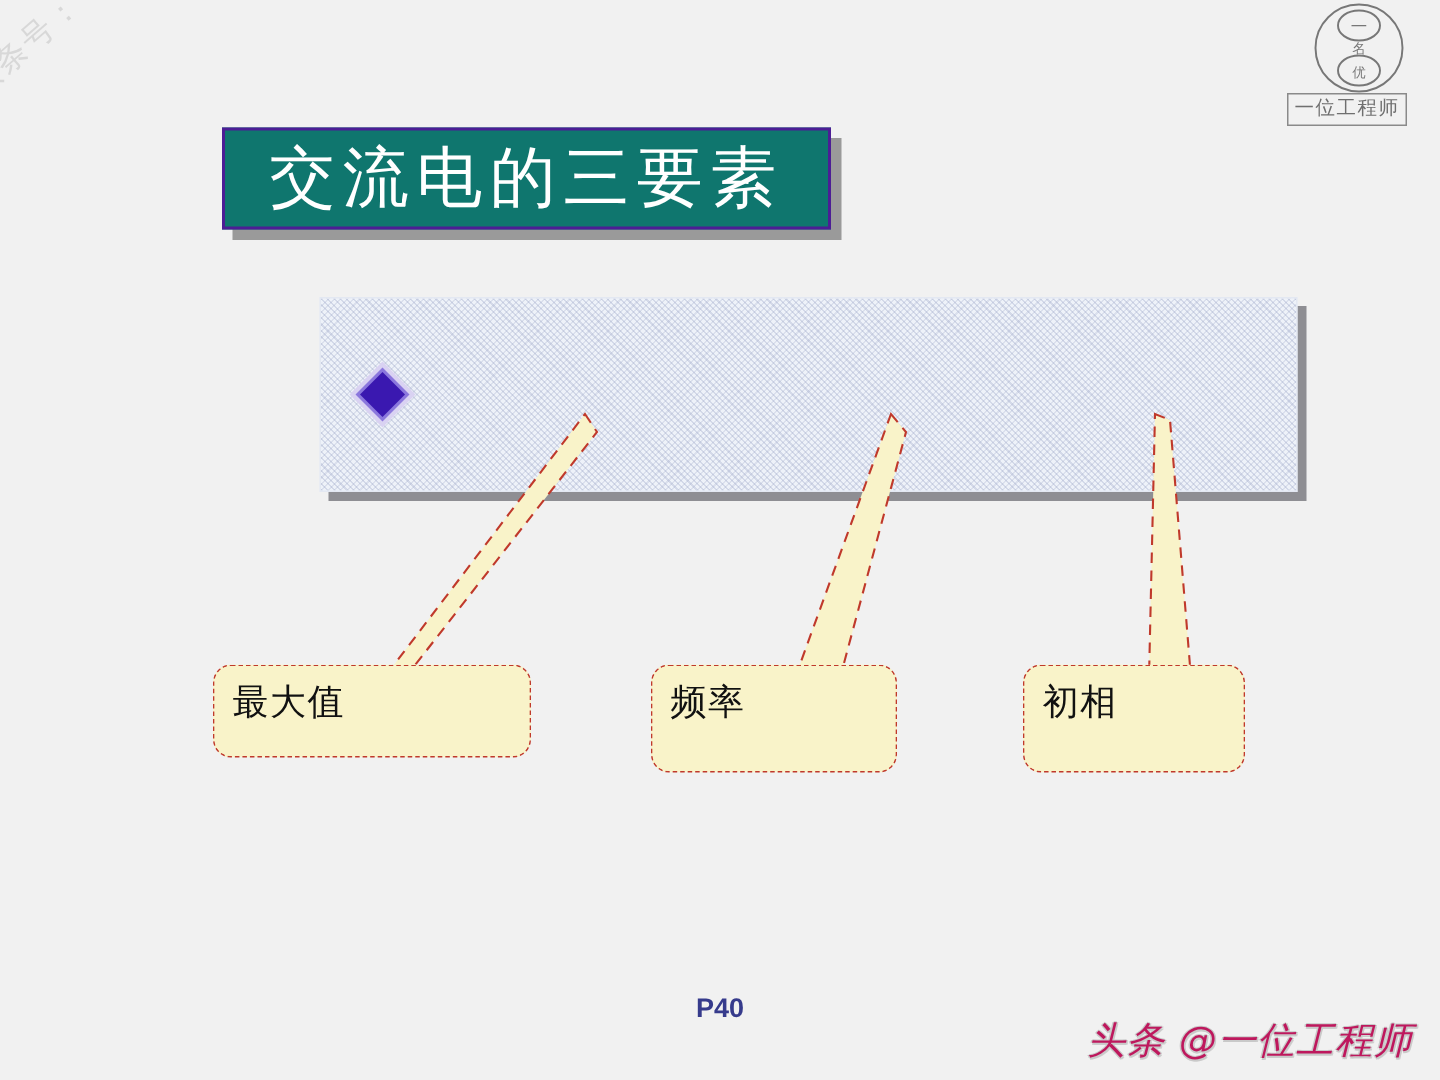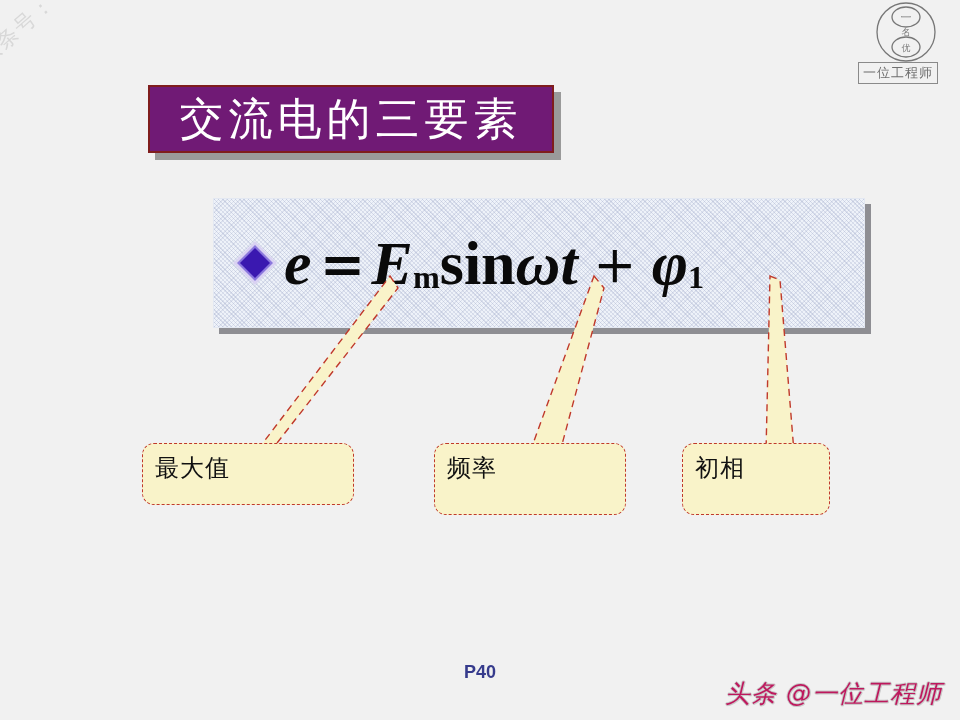--- a/index.html
+++ b/index.html
@@ -75,22 +75,22 @@
     width: 406px;
     height: 68px;
     background: #9a9a9a;
   }
   .title-box {
     position: absolute;
     left: 148px;
     top: 85px;
     width: 406px;
     height: 68px;
-    background: #701a75;
-    border: 2px solid #7f1d1d;
+    background: #0f766e;
+    border: 2px solid #4c1d95;
     box-sizing: border-box;
     display: flex;
     align-items: center;
     justify-content: center;
   }
   .title-text {
     color: #ffffff;
     font-size: 44px;
     font-weight: 400;
     letter-spacing: 5px;
@@ -179,21 +179,21 @@
     top: 8px;
     font-size: 24px;
     color: #111111;
     font-family: "DejaVu Sans", sans-serif;
     letter-spacing: 1px;
     white-space: nowrap;
     text-align: right;
   }
 
   .c1 { left: 142px; top: 443px; width: 212px; height: 62px; }
-  .c2 { left: 434px; top: 443px; width: 192px; height: 72px; }
+  .c2 { left: 434px; top: 443px; width: 164px; height: 72px; }
   .c3 { left: 682px; top: 443px; width: 148px; height: 72px; }
 
   
   .page-num {
     position: absolute;
     left: 0;
     top: 662px;
     width: 960px;
     text-align: center;
     font-size: 18px;
@@ -246,23 +246,20 @@
   </div>
 
   <div class="formula-shadow"></div>
   <div class="formula-box">
     <div class="formula-inner">
       <svg class="diamond" viewBox="0 0 46 46">
         <polygon points="23,1 45,23 23,45 1,23" fill="#d9d2f2"></polygon>
         <polygon points="23,5 41,23 23,41 5,23" fill="#8b77dd"></polygon>
         <polygon points="23,8 38,23 23,38 8,23" fill="#3a18b0"></polygon>
       </svg>
-      <span class="formula-text">
-        <span class="it">e</span><span class="eq">＝</span><span class="it">E</span><sub>m</sub><span class="up">sin</span><span class="it">ω</span><span class="it">t</span><span class="plus">＋</span><span class="it">φ</span><sub>1</sub>
-      </span>
     </div>
   </div>
 
   <svg class="pointer" style="left:250px; top:274px;" width="150" height="180" viewBox="0 0 150 180">
     <polygon points="140,2 148,14 20,178 6,178"></polygon>
   </svg>
 
   <svg class="pointer" style="left:498px; top:274px;" width="130" height="180" viewBox="0 0 130 180">
     <polygon points="96,2 106,14 62,178 32,178"></polygon>
   </svg>

